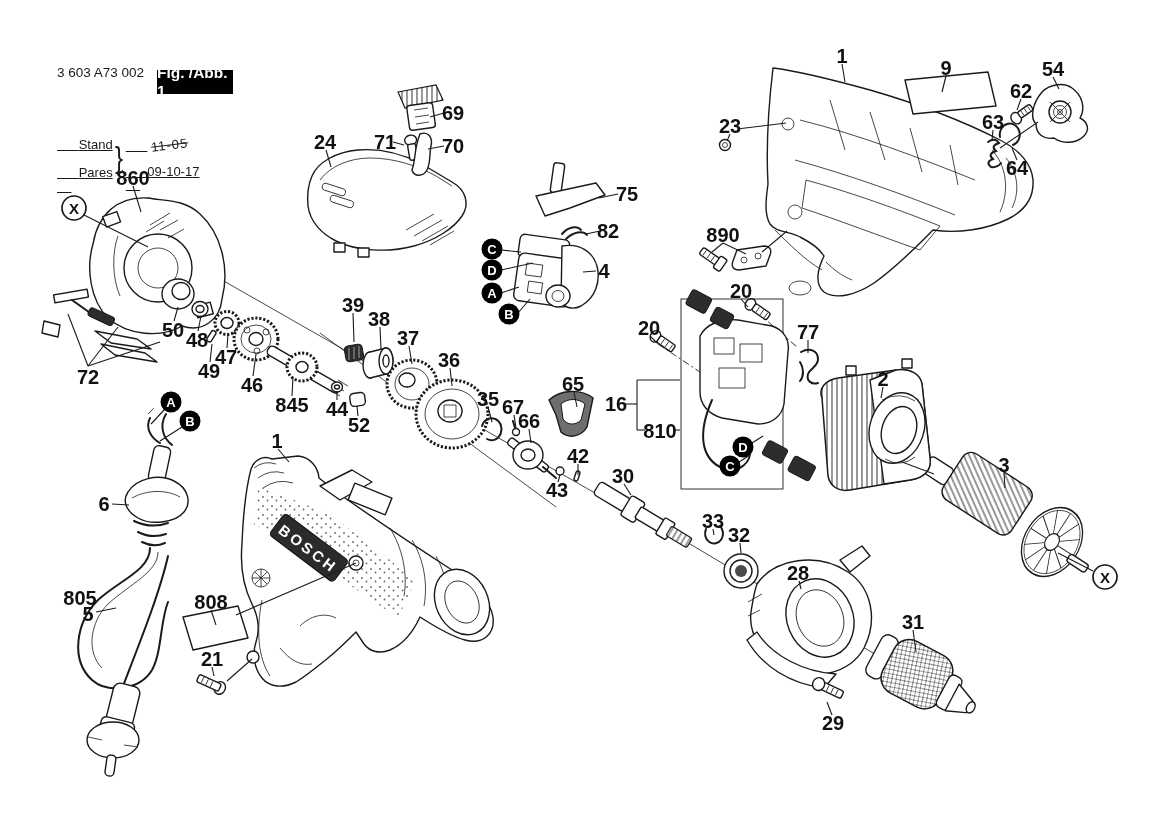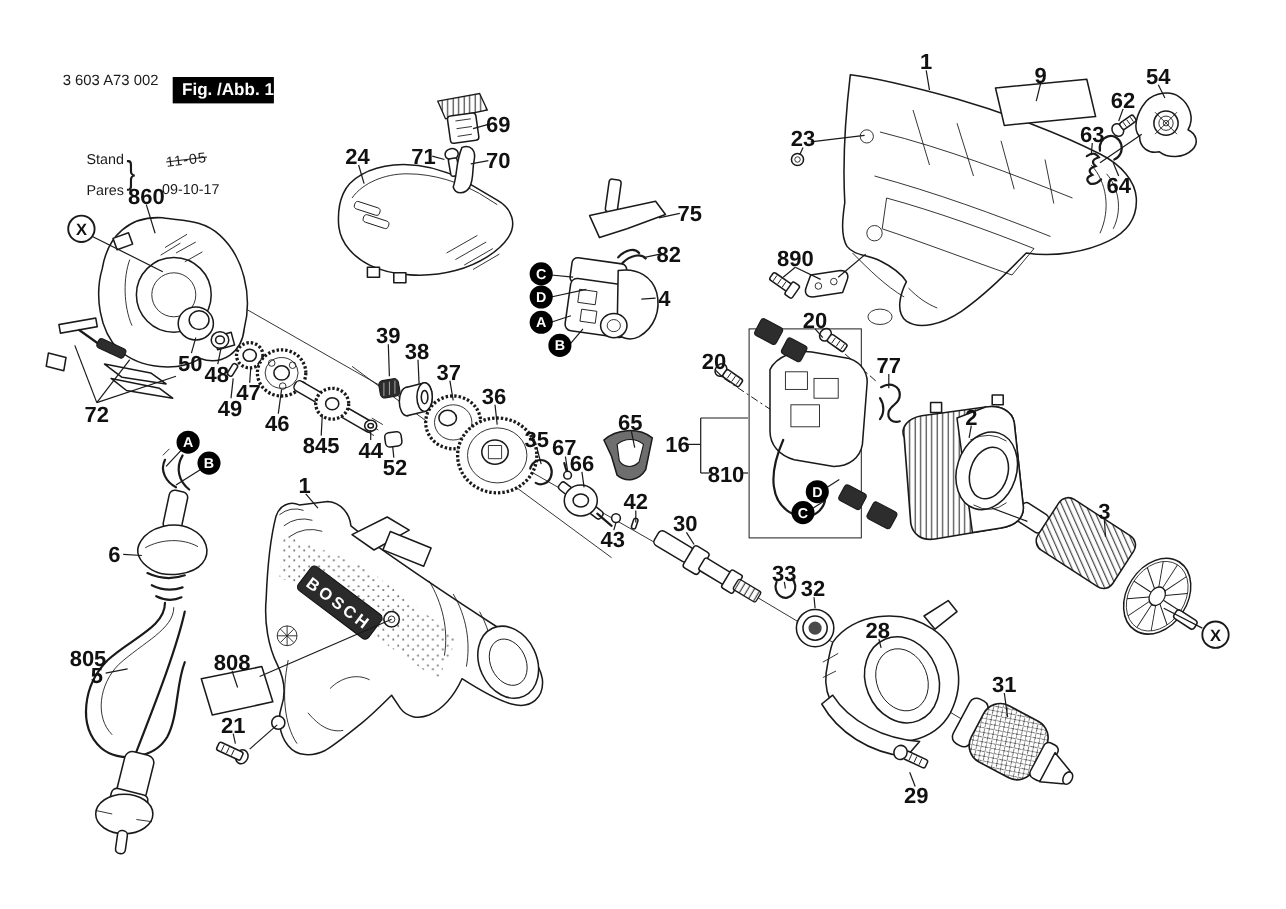--- a/index.html
+++ b/index.html
@@ -11,27 +11,27 @@
   .p2{fill:none;stroke:#1a1a1a;stroke-width:2;stroke-linecap:round;}
   .thin{fill:none;stroke:#1a1a1a;stroke-width:0.8;}
   .teeth{fill:#fff;stroke:#1a1a1a;stroke-width:3;stroke-dasharray:2.2,1.8;}
   .dark{fill:#2d2d2d;stroke:#1a1a1a;stroke-width:1;}
   .lbl{font-family:"Liberation Sans",sans-serif;font-weight:bold;font-size:20px;fill:#111;}
   .clbl{font-family:"Liberation Sans",sans-serif;font-weight:bold;}
   
   .block{position:absolute;font-size:13px;line-height:14.5px;white-space:pre;}
   #title-block{left:57px;top:37px;}
   #part-number{font-size:13.5px;margin-bottom:14px;}
-  .issue-row{display:flex;align-items:center;}
+  .issue-row{display:flex;align-items:center;text-decoration:underline;}
   .issue-labels{font-size:13px;line-height:14px;}
   .brace{font-size:30px;font-weight:400;margin:0 2px 0 1px;transform:scaleX(.8);}
   .dates{font-size:13px;line-height:13px;}
   .strike{display:inline-block;text-decoration:line-through;transform:rotate(-7deg) translateX(4px);letter-spacing:1px;}
-  #fig-box{position:absolute;left:157px;top:70px;width:92px;height:24px;background:#000;color:#fff;
-           font-weight:bold;font-size:15.5px;display:flex;align-items:center;justify-content:flex-end;}
+  #fig-box{position:absolute;left:157px;top:70px;width:76px;height:24px;background:#000;color:#fff;
+           font-weight:bold;font-size:15.5px;display:flex;align-items:center;justify-content:center;}
   #torque-block{left:358px;top:664px;}
   #notice-block{left:985px;top:722px;line-height:14px;}
 </style>
 </head>
 <body>
 
 <div class="stage">
 
 <svg width="1169" height="826" viewBox="0 0 1169 826">
   <defs>

